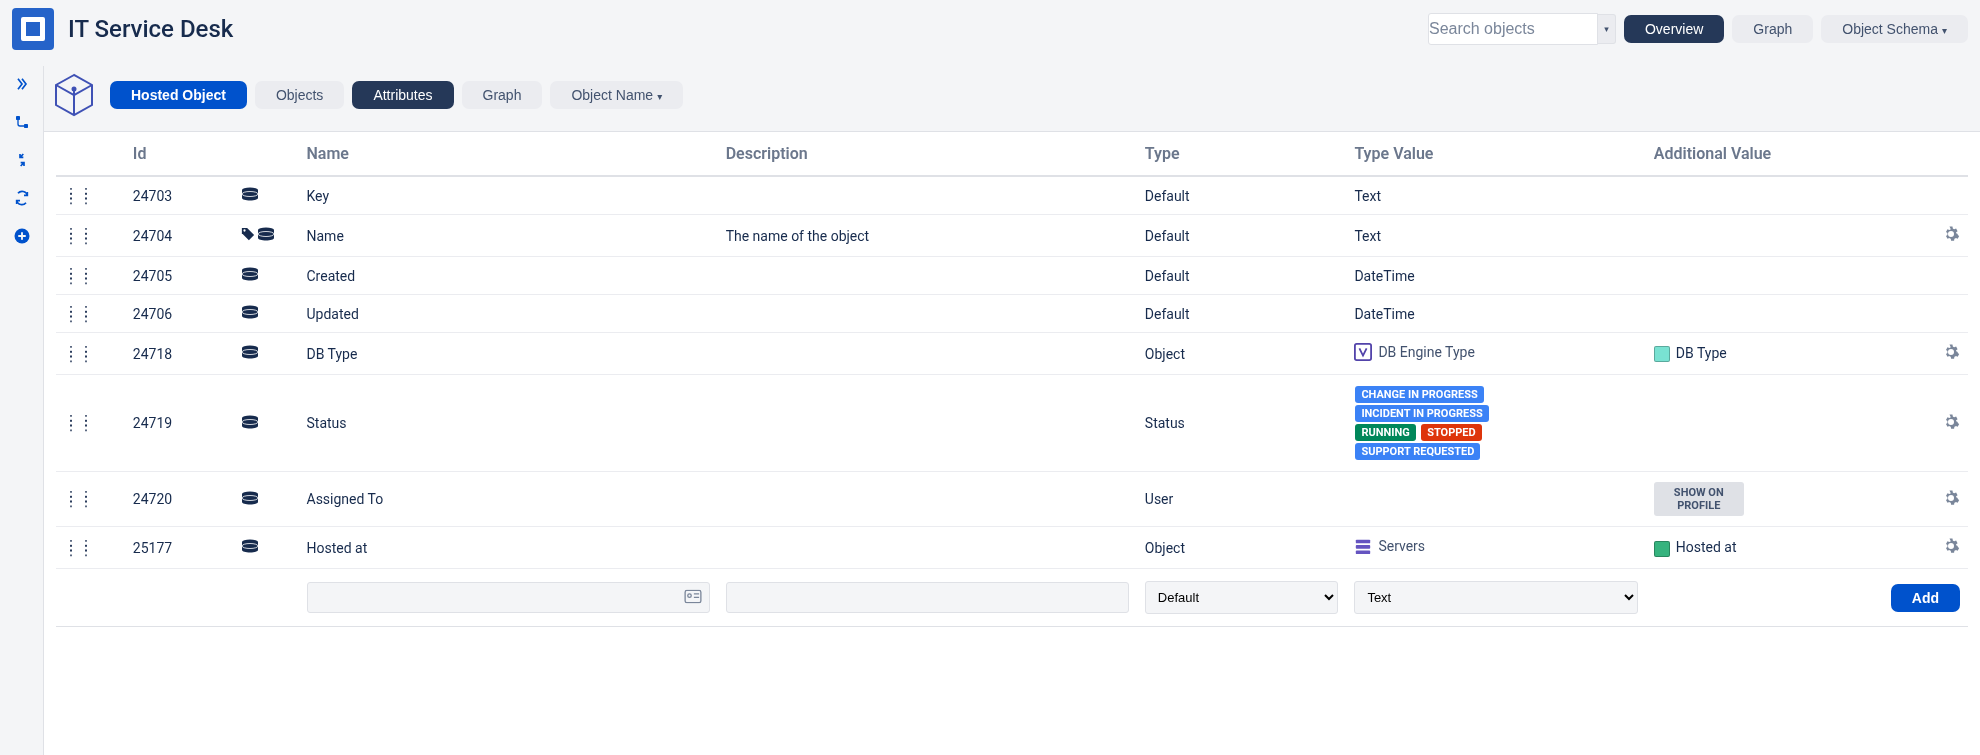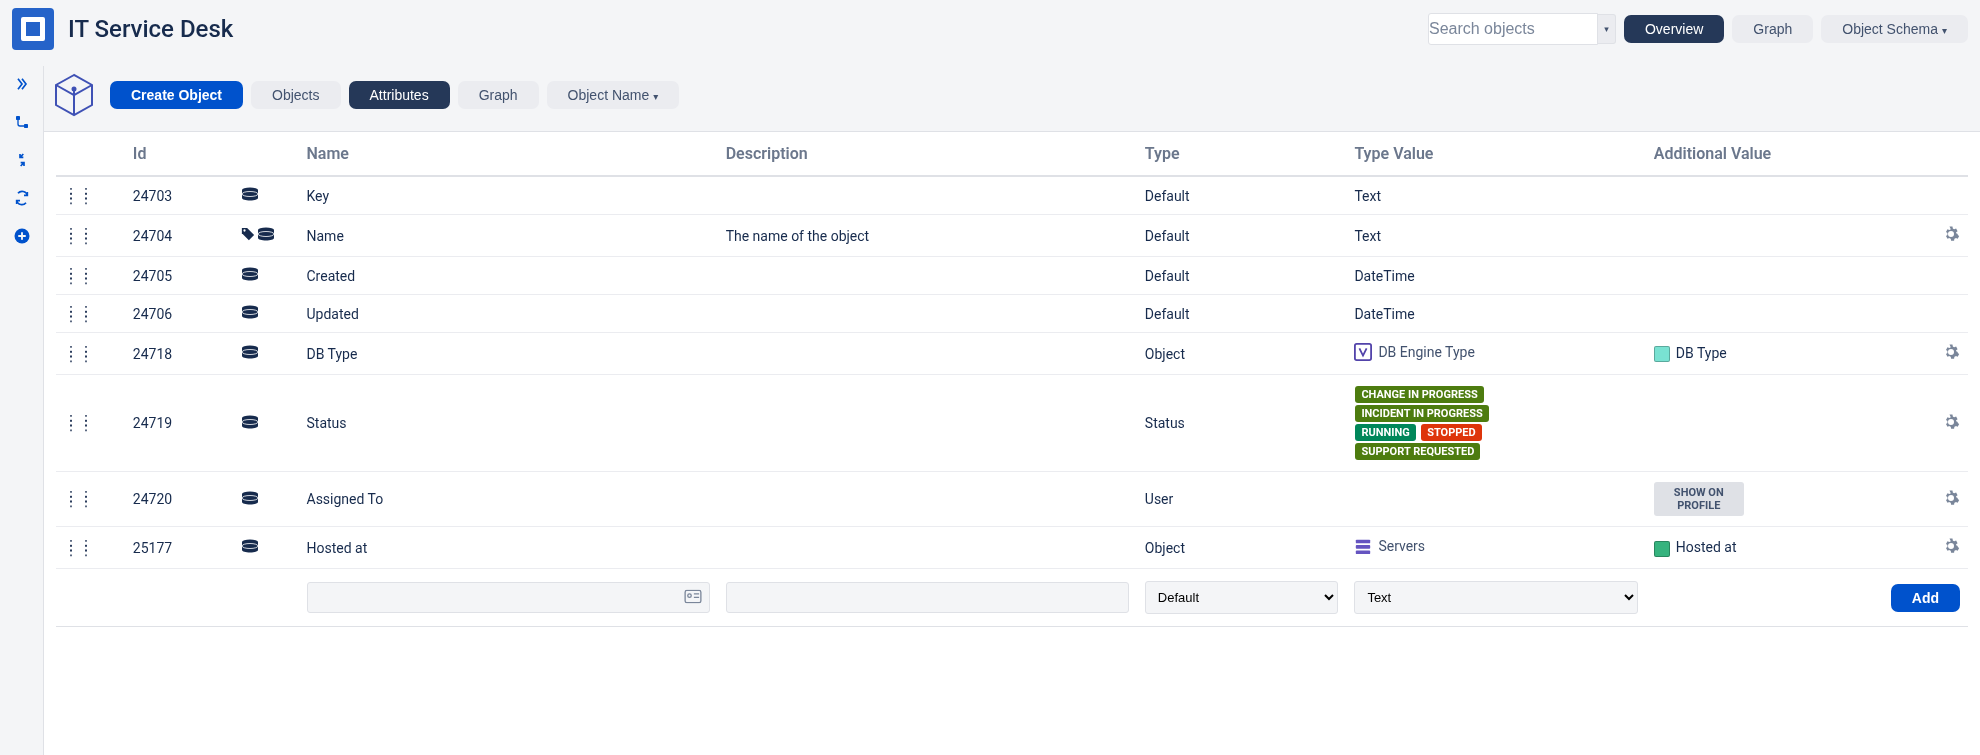--- a/index.html
+++ b/index.html
@@ -45,21 +45,21 @@
 .col-desc { width: 280px; }
 .col-type { width: 140px; }
 .col-typeval { width: 200px; }
 .col-addval { width: 130px; margin-left: 36px; }
 .col-gear { width: 40px; text-align: right; }
 
 .db-icon { width: 18px; height: 14px; display: inline-block; }
 .db-icon svg { width: 18px; height: 14px; }
 
 .status-badge { display: inline-block; padding: 2px 6px; border-radius: 3px; font-size: 11px; font-weight: 700; color: #fff; margin: 1px 1px; white-space: nowrap; }
-.badge-orange { background: #4d7c0f; }
+.badge-orange { background: #3b82f6; }
 .badge-green { background: #00875A; }
 .badge-red { background: #DE350B; }
 .show-profile { background: #DFE1E6; color: #42526E; text-align: center; padding: 4px 8px; font-size: 11px; font-weight: 700; border-radius: 3px; line-height: 1.2; width: 90px; }
 
 .typeval-link { color: #42526E; display: inline-flex; align-items: center; gap: 6px; }
 .ref-icon { width: 18px; height: 18px; display: inline-block; }
 .ref-icon.purple svg { color: #6554C0; }
 
 .color-chip { display: inline-block; width: 16px; height: 16px; border: 1px solid rgba(0,0,0,0.25); border-radius: 2px; vertical-align: middle; margin-right: 6px; }
 .chip-teal { background: #79E2D2; }
@@ -131,21 +131,21 @@
 <div class="sub-header">
   <div class="cube-icon">
     <svg viewBox="0 0 48 48" width="48" height="48">
         <path d="M24 4L6 14v20l18 10 18-10V14L24 4z" fill="none" stroke="#3F51B5" stroke-width="2"></path>
         <path d="M6 14l18 10 18-10M24 24v20" fill="none" stroke="#3F51B5" stroke-width="2"></path>
         <circle cx="24" cy="18" r="2.5" fill="#3F51B5"></circle>
         <rect x="23" y="20" width="2" height="8" fill="#3F51B5"></rect>
       </svg>
   </div>
   <div class="sub-actions">
-    <button class="btn btn-primary">Create Object</button>
+    <button class="btn btn-primary">Hosted Object</button>
     <button class="btn btn-light">Objects</button>
     <button class="btn btn-dark">Attributes</button>
     <button class="btn btn-light">Graph</button>
     <button class="btn btn-light"><span>Object Name</span><span class="chev">▾</span></button>
   </div>
 </div>
 
 <div class="content">
   <table class="attr-table">
     <thead>

